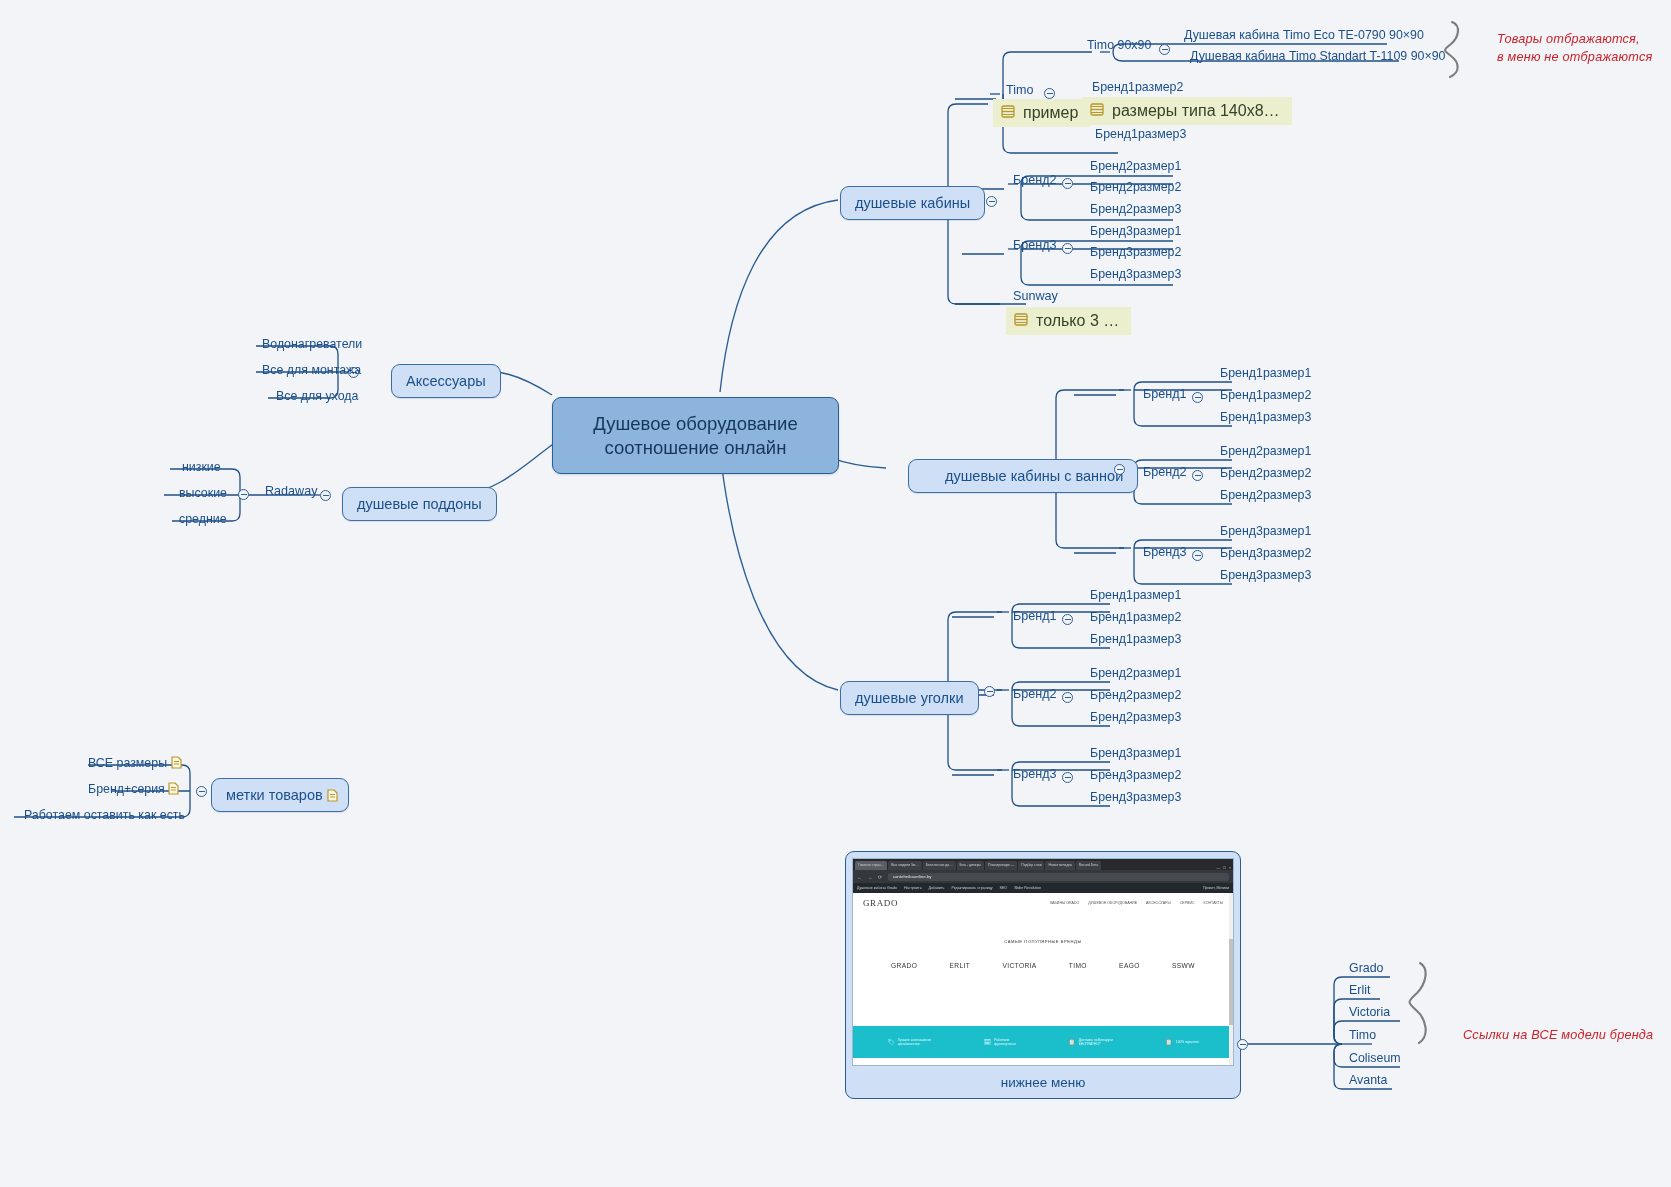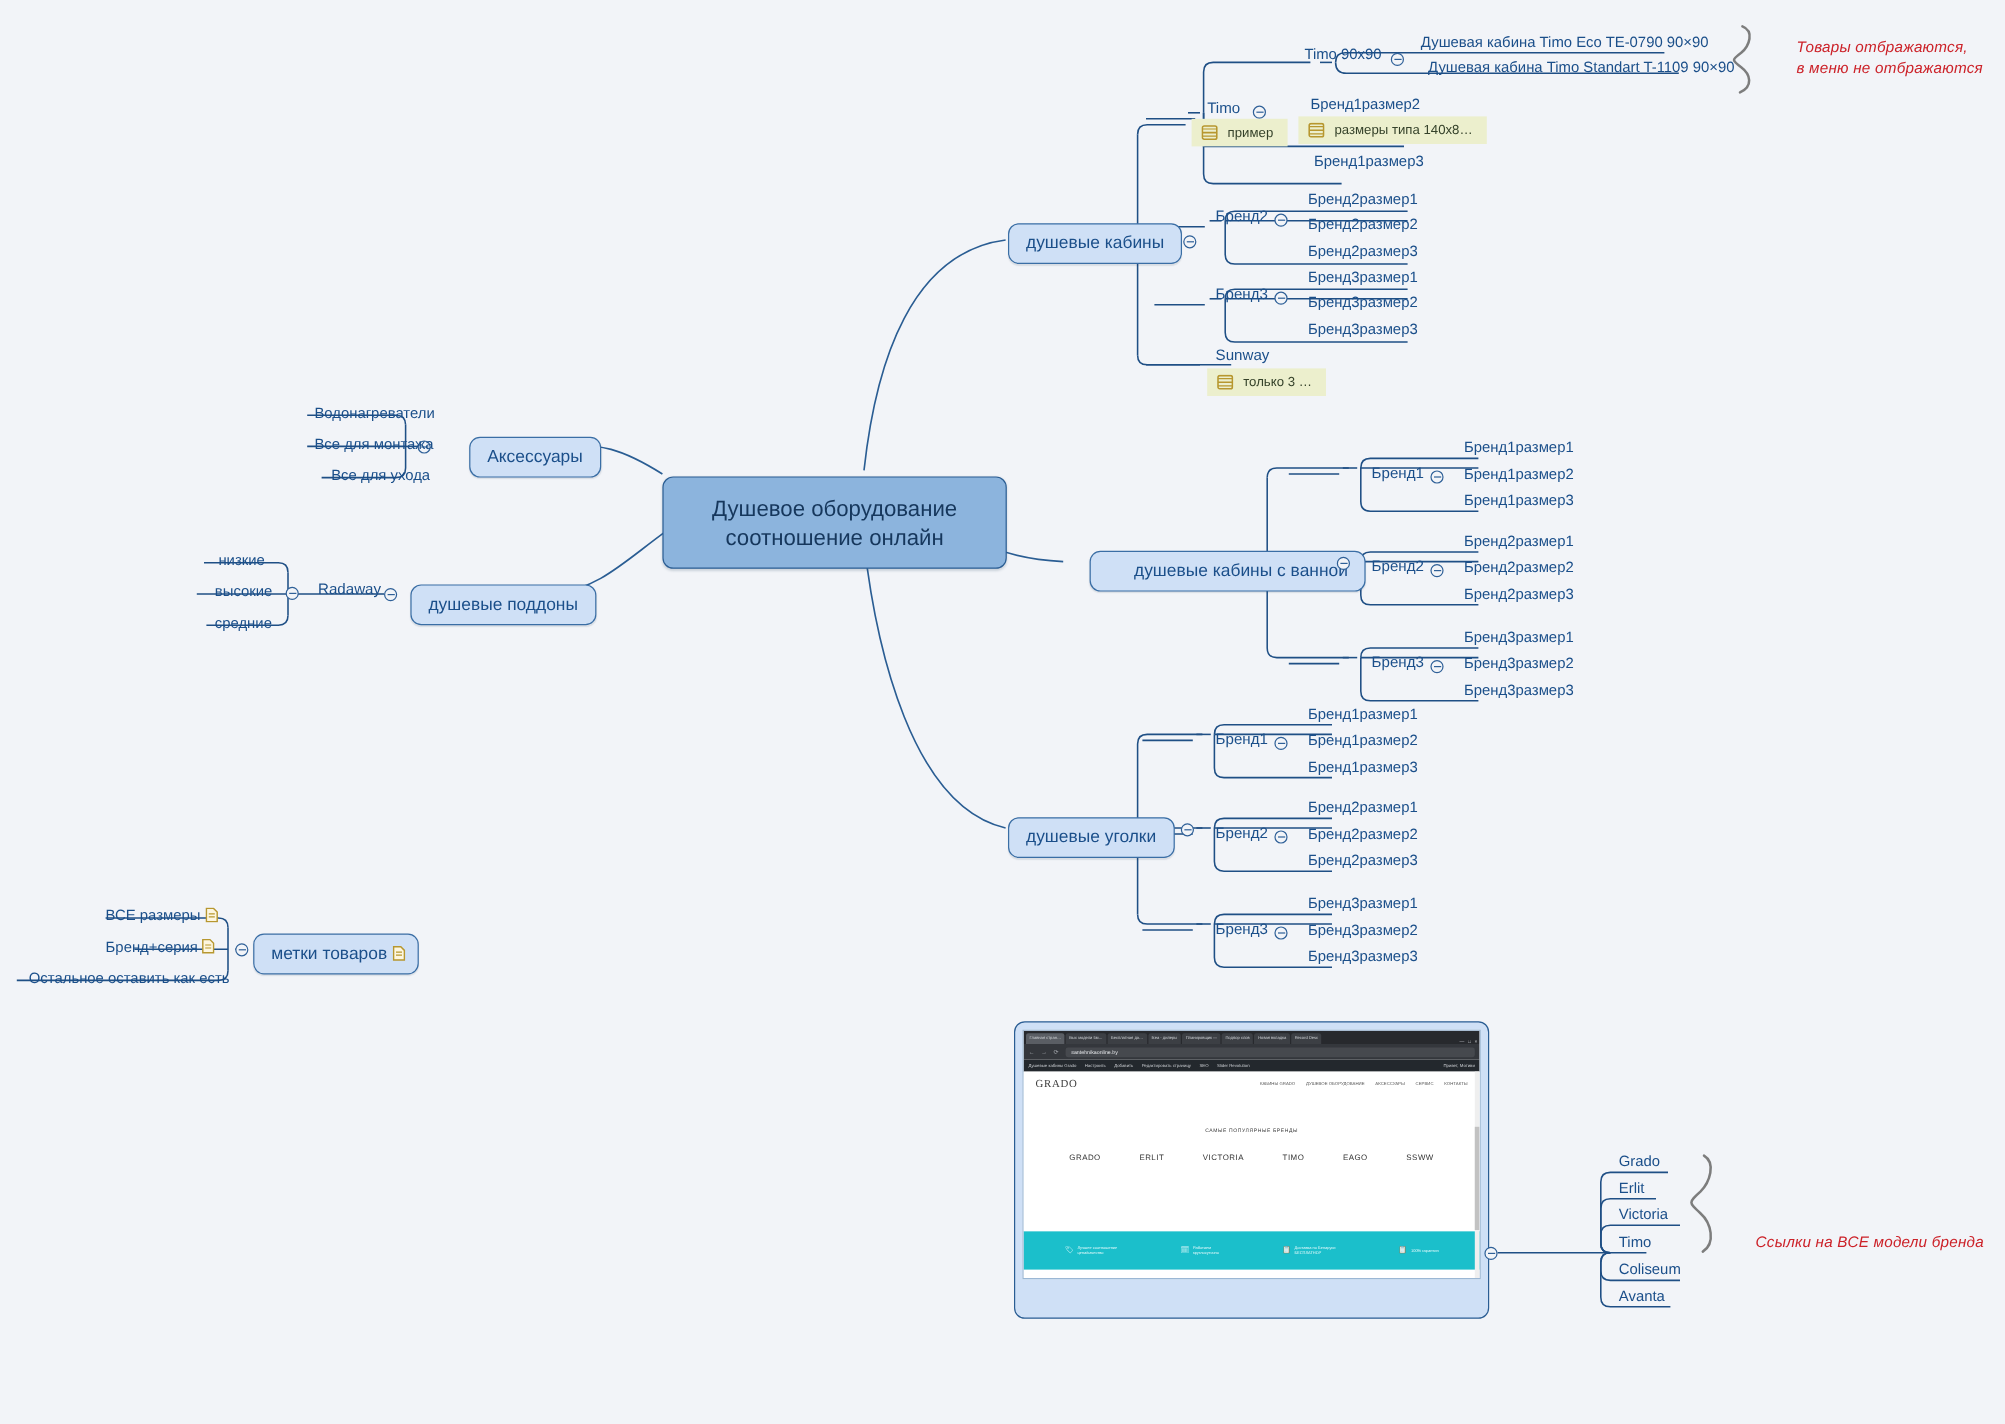--- a/index.html
+++ b/index.html
@@ -58,25 +58,25 @@
   }
   .brand {
     font-size: 12.6px;
     color: #1b4f8a;
     padding: 1px 3px;
   }
   
   .note {
     background: #ecefcd;
     border: 0;
-    font-size: 11px;
+    font-size: 16px;
     color: #3e4a2d;
     padding: 5px 12px 5px 8px;
     display: flex;
-    align-items: center;
+    align-items: flex-start;
     gap: 8px;
   }
   .note-text { color: #35422a; }
   
   .annot {
     color: #cc2229;
     font-size: 12.7px;
     font-style: italic;
     line-height: 1.45;
     letter-spacing: .2px;
@@ -584,21 +584,21 @@
     <span>Бренд+серия</span>
     <span class="doc-icon">
       <svg viewBox="0 0 11 13" width="11" height="13">
           <path d="M1,1 h6 l3,3 v8 h-9 z" fill="#fdf6df" stroke="#b7972f" stroke-width="1.2"></path>
           <line x1="3" y1="5.5" x2="8" y2="5.5" stroke="#b7972f" stroke-width="1"></line>
           <line x1="3" y1="8" x2="8" y2="8" stroke="#b7972f" stroke-width="1"></line>
         </svg>
     </span>
   </div>
   <div class="node leaf" style="left:20px; top:807px;">
-    <span>Остальное оставить как есть</span>
+    <span>Работаем оставить как есть</span>
   </div>
 
   <div class="browser-wrap">
     <div class="browser">
 
       <div class="b-tabs">
         <div class="b-tab active">Главная стран…</div>
         <div class="b-tab">Выс модели 5м…</div>
         <div class="b-tab">Бесплатная до…</div>
         <div class="b-tab">Ikea - дилеры</div>
@@ -672,20 +672,21 @@
         <div class="b-fitem">
           <span class="gl">📋</span>
           <span><span>100% гарантия</span></span>
         </div>
       </div>
 
       <div class="b-scroll">
           <i></i>
         </div>
     </div>
+    <div class="b-caption">нижнее меню</div>
   </div>
 
   <div class="toggle" style="left:1237px; top:1039px;"></div>
   <div class="node leaf" style="left:1345px; top:960px;">
     <span>Grado</span></div>
   <div class="node leaf" style="left:1345px; top:982px;">
     <span>Erlit</span></div>
   <div class="node leaf" style="left:1345px; top:1004px;">
     <span>Victoria</span></div>
   <div class="node leaf" style="left:1345px; top:1027px;">

